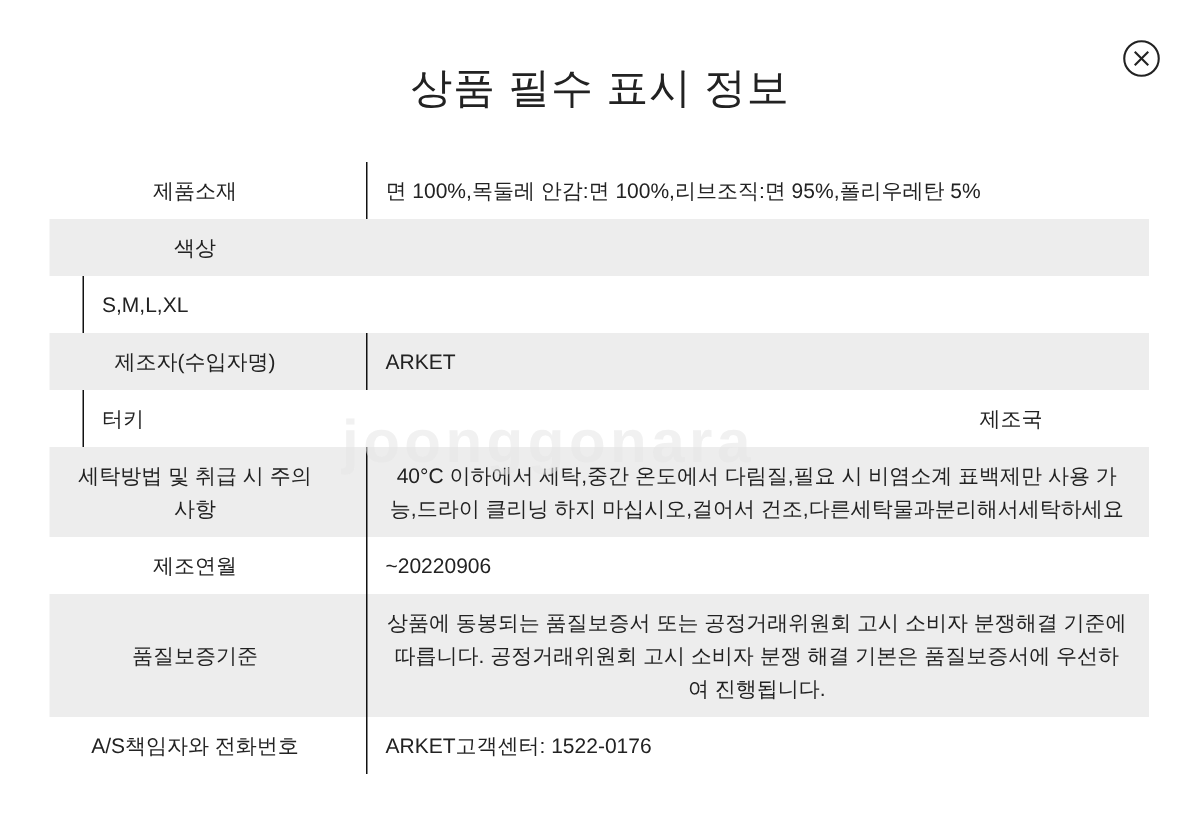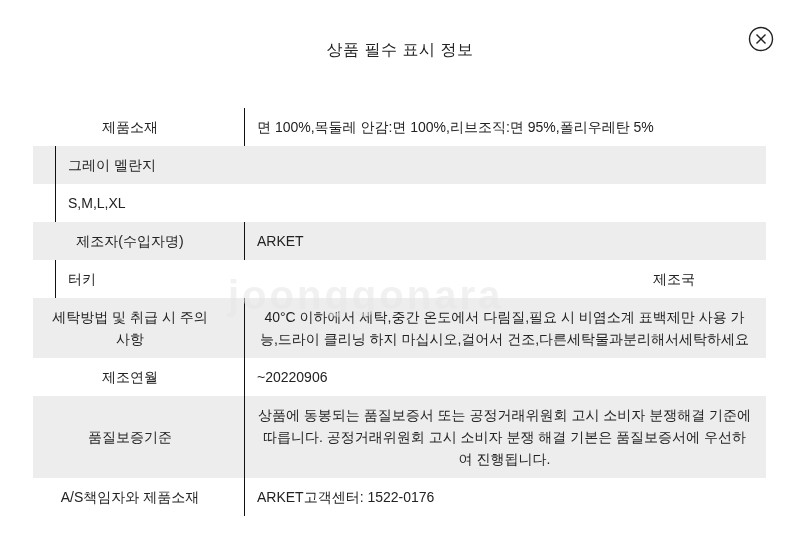--- a/index.html
+++ b/index.html
@@ -14,21 +14,21 @@
     color: #222222;
     position: relative;
     overflow: hidden;
   }
   .modal-header {
     padding-top: 40px;
     text-align: center;
     position: relative;
   }
   .modal-title {
-    font-size: 16px;
+    font-size: 28px;
     font-weight: 400;
     color: #222222;
     letter-spacing: 0.5px;
   }
   .close-btn {
     position: absolute;
     top: 26px;
     right: 26px;
     width: 26px;
     height: 26px;
@@ -112,23 +112,21 @@
 <div class="watermark">joonggonara</div>
 
 <div class="info-table" id="info-table">
     <div class="row">
       <div class="cell label">제품소재</div>
       <div class="cell value">
         <span>면 100%,목둘레 안감:면 100%,리브조직:면 95%,폴리우레탄 5%</span>
       </div>
     </div>
     <div class="row">
-      <div class="cell value">
-        <span>그레이 멜란지</span>
-      </div>
+      <div class="cell label">색상</div>
     </div>
     <div class="row">
       <div class="cell value">
         <span>S,M,L,XL</span>
       </div>
     </div>
     <div class="row">
       <div class="cell label">제조자(수입자명)</div>
       <div class="cell value">
         <span>ARKET</span>
@@ -152,18 +150,18 @@
         <span>~20220906</span>
       </div>
     </div>
     <div class="row">
       <div class="cell label">품질보증기준</div>
       <div class="cell value">
         <span>상품에 동봉되는 품질보증서 또는 공정거래위원회 고시 소비자 분쟁해결 기준에 따릅니다. 공정거래위원회 고시 소비자 분쟁 해결 기본은 품질보증서에 우선하여 진행됩니다.</span>
       </div>
     </div>
     <div class="row">
-      <div class="cell label">A/S책임자와 제품소재</div>
+      <div class="cell label">A/S책임자와 전화번호</div>
       <div class="cell value">
         <span>ARKET고객센터: 1522-0176</span>
       </div>
     </div>
   </div>
 
 </body></html>

